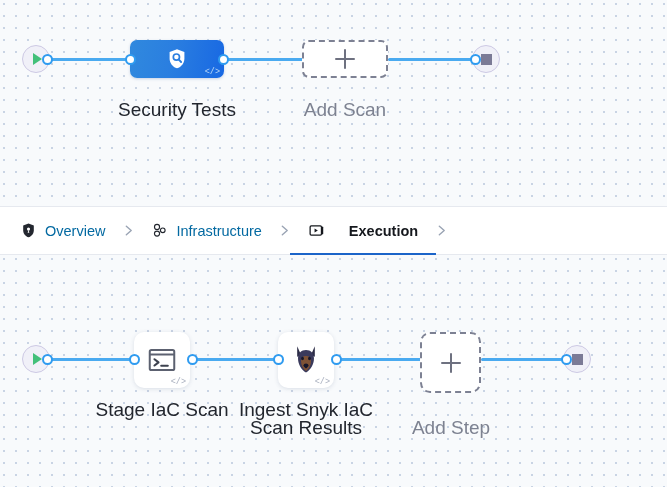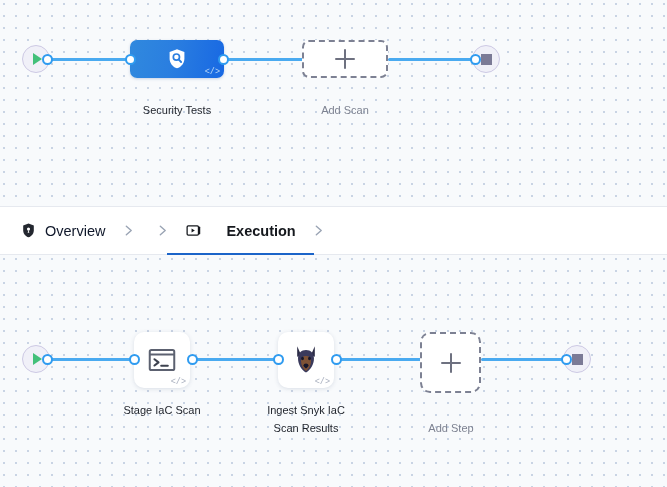--- a/index.html
+++ b/index.html
@@ -31,21 +31,21 @@
     width: 667px; height: 49px;
     background: #ffffff;
     border-top: 1px solid #e6e9ef;
     border-bottom: 1px solid #e6e9ef;
     display: flex; align-items: center;
     padding-left: 14px;
   }
   .tab {
     display: flex; align-items: center; gap: 8px;
     height: 48px; padding: 0 6px;
-    font-size: 14.5px; color: #0f172a;
+    font-size: 14.5px; color: #0369a1;
     cursor: pointer; position: relative;
     white-space: nowrap;
   }
   .tab.active { font-weight: bold; color: #15181d; gap: 24px; }
   .tab.active::after {
     content: ""; position: absolute;
     left: -12px; right: -12px; bottom: -1px; height: 3px;
     background: #1b64c9;
   }
   .tab-ico { width: 17px; height: 17px; display: block; flex: 0 0 auto; }
@@ -111,21 +111,21 @@
   .code-badge {
     position: absolute; right: 4px; bottom: 2px;
     font-size: 8.5px; line-height: 1;
     font-family: "Liberation Mono", monospace;
   }
   .code-badge.on-blue { color: #bcd9f7; }
   .code-badge.on-white { color: #a7aebd; }
 
   .nlabel {
     position: absolute; text-align: center;
-    font-size: 11px; line-height: 18px; color: #22262e;
+    font-size: 19px; line-height: 18px; color: #22262e;
     white-space: pre-line;
   }
   .nlabel.dim { color: #7d8291; }
 </style>
 </head>
 <body>
 
 <div id="app">
 
   <div class="canvas" id="canvas-top">
@@ -172,20 +172,28 @@
         <path d="M12 11.4 10.8 15h2.4L12 11.4z" fill="#ffffff"></path>
       </svg>
       <span>Overview</span>
     </div>
     <div class="chev">
       <svg viewBox="0 0 24 24" fill="none" stroke="#9aa4b4" stroke-width="2.6" stroke-linecap="round" stroke-linejoin="round">
           <polyline points="8,4 17,12 8,20"></polyline>
         </svg>
     </div>
 
+    <div class="tab">
+      <svg class="tab-ico" viewBox="0 0 24 24" fill="none" stroke="#23272f" stroke-width="1.6">
+        <circle cx="8.5" cy="7" r="3.6"></circle>
+        <circle cx="8.5" cy="16.4" r="3.6"></circle>
+        <circle cx="16.6" cy="11.7" r="3.3"></circle>
+      </svg>
+      <span>Infrastructure</span>
+    </div>
     <div class="chev">
       <svg viewBox="0 0 24 24" fill="none" stroke="#9aa4b4" stroke-width="2.6" stroke-linecap="round" stroke-linejoin="round">
           <polyline points="8,4 17,12 8,20"></polyline>
         </svg>
     </div>
 
     <div class="tab active">
       <svg class="tab-ico" viewBox="0 0 24 24">
         <rect x="3" y="5.5" width="16" height="13" rx="1.6" fill="none" stroke="#15181d" stroke-width="1.8"></rect>
         <path d="M9.3 9.3v5.4l4.6-2.7z" fill="#15181d"></path>

